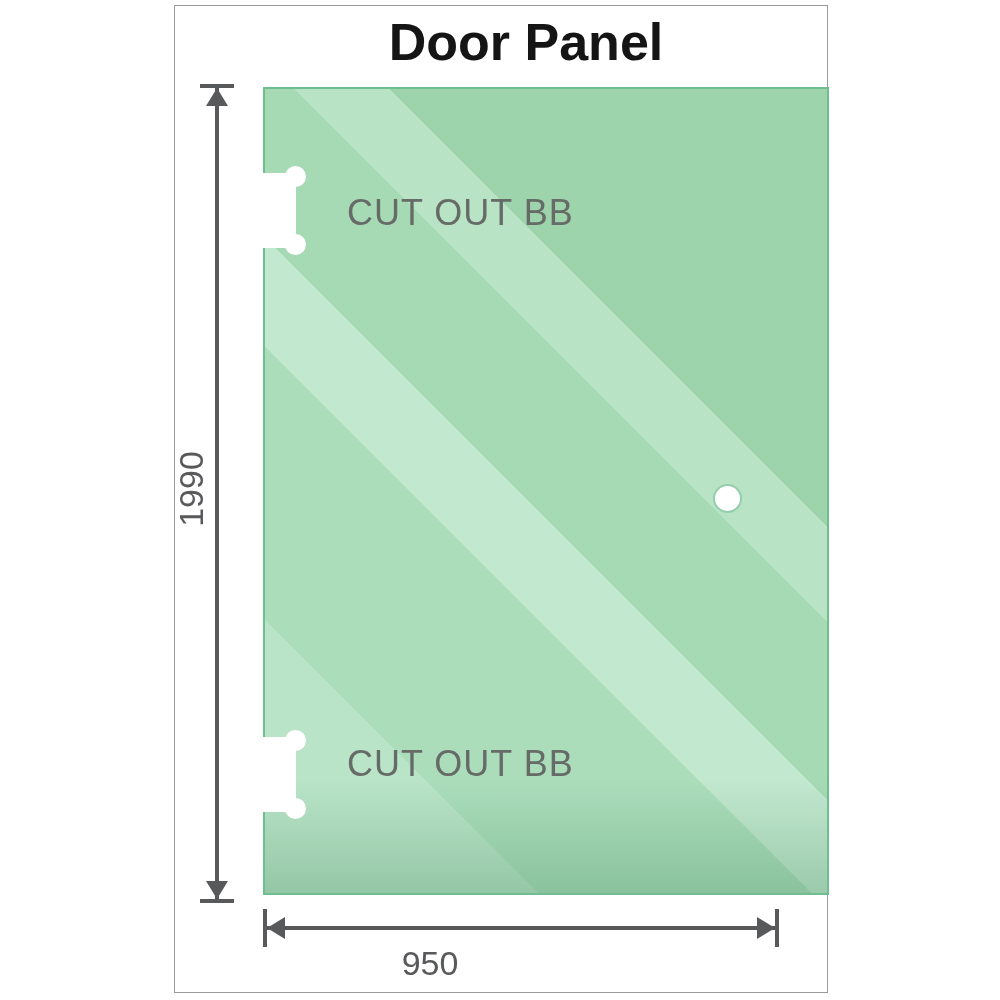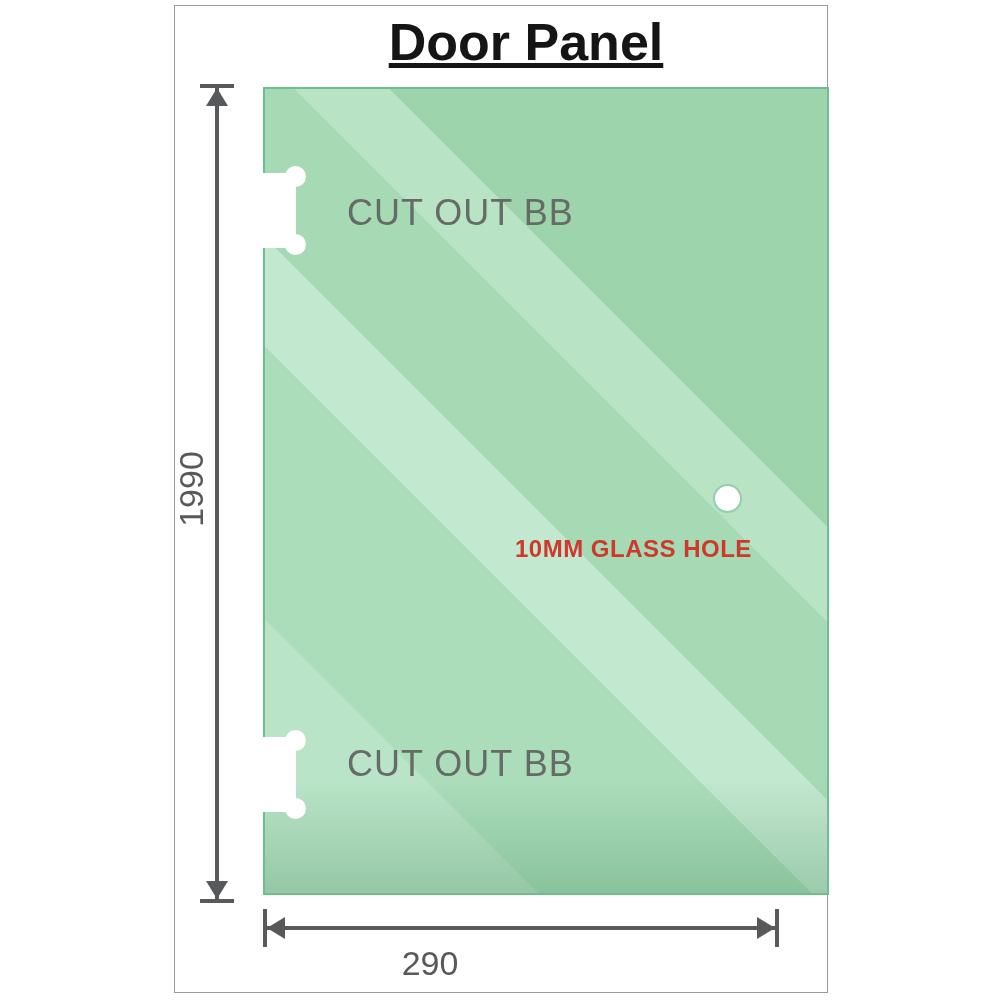--- a/index.html
+++ b/index.html
@@ -4,21 +4,21 @@
 <style>
   html,body{margin:0;padding:0;background:#fff;width:1000px;height:1000px;
     font-family:"Liberation Sans",sans-serif;position:relative;overflow:hidden;}
 
   
   .frame{position:absolute;left:174px;top:5px;width:652px;height:986px;
     border:1px solid var(--frame-border,#9a9a9a);background:#fff;}
 
   
   .title{position:absolute;left:174px;top:12px;width:704px;text-align:center;
-    font-size:52px;font-weight:bold;color:var(--title-text,#151515);letter-spacing:0px;text-decoration:underline;}
+    font-size:52px;font-weight:bold;color:var(--title-text,#151515);letter-spacing:0px;}
 
   
   .panel{position:absolute;left:263px;top:87px;width:518px;height:804px;
     border:2px solid var(--glass-border,#6fbe90);
     background:linear-gradient(45deg,
       #b9e4c7 0%, #b9e4c7 20%,
       #abddbb 20%, #abddbb 40%,
       #c2e8cf 40%, #c2e8cf 48%,
       #a6dab4 48%, #a6dab4 61%,
       #b8e3c5 61%, #b8e3c5 68%,
@@ -81,28 +81,27 @@
 <div class="panel">
   <div class="panel-shade"></div>
 
   <div class="cutout top"></div>
   <div class="cutout bottom"></div>
 
   <div class="cutout-label top">CUT OUT BB</div>
   <div class="cutout-label bottom">CUT OUT BB</div>
 
   <div class="hole"></div>
-  <div class="hole-label">10MM GLASS HOLE</div>
 </div>
 
 <div class="dim v-line"></div>
 <div class="dim v-cap-top"></div>
 <div class="dim v-cap-bottom"></div>
 <div class="arrow up"></div>
 <div class="arrow down"></div>
 <div class="dim-label height">1990</div>
 
 <div class="dim h-line"></div>
 <div class="dim h-cap-left"></div>
 <div class="dim h-cap-right"></div>
 <div class="arrow left"></div>
 <div class="arrow right"></div>
-<div class="dim-label width">290</div>
+<div class="dim-label width">950</div>
 
 </body></html>

